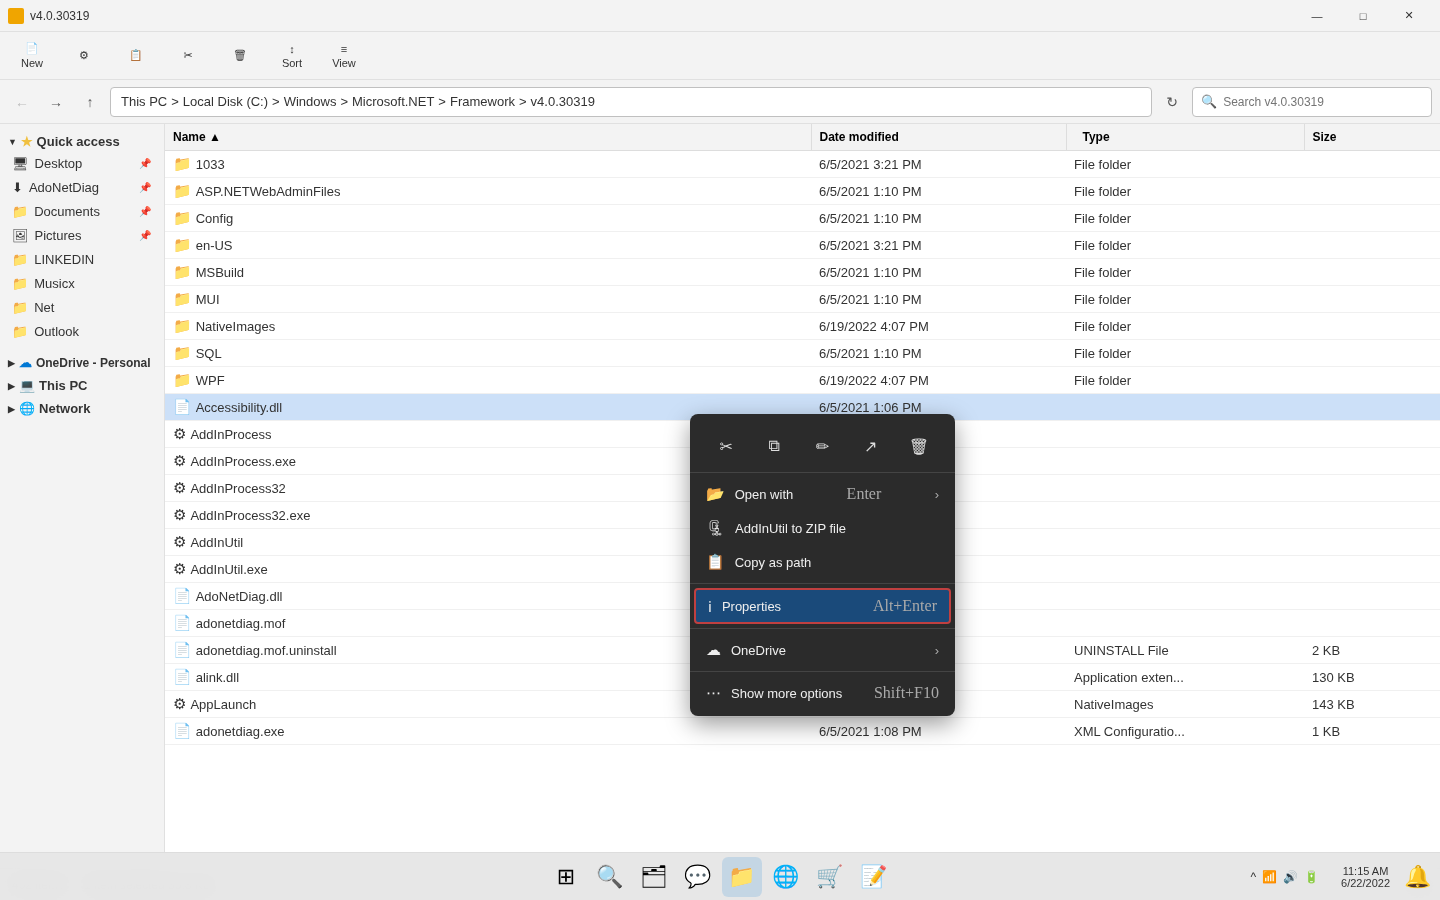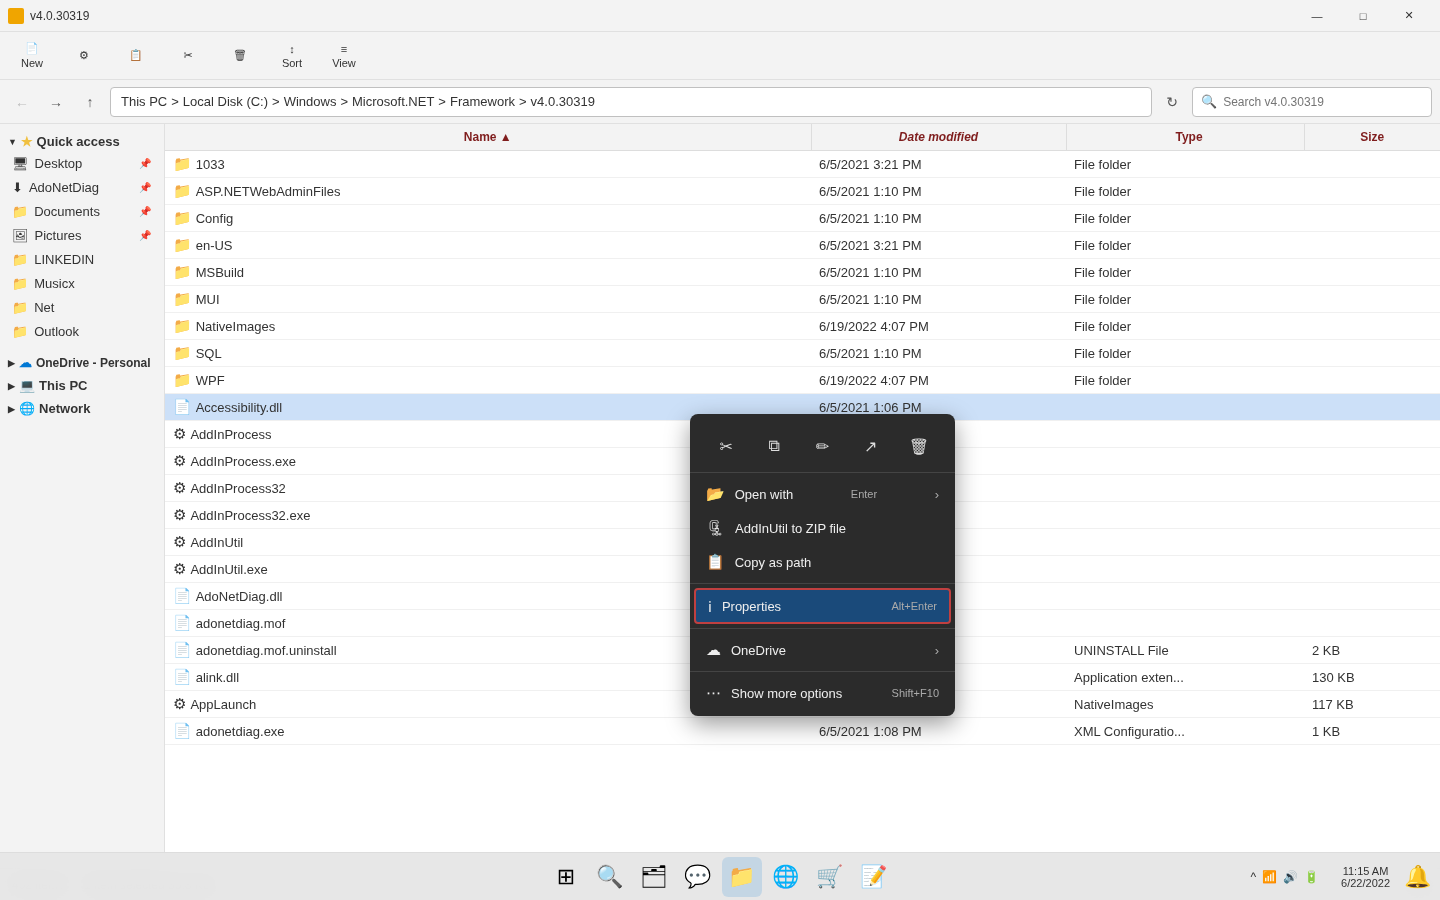--- a/index.html
+++ b/index.html
@@ -87,22 +87,22 @@
 
     
     .file-area {
       flex: 1;
       background: white;
       overflow-y: auto;
       position: relative;
     }
     .file-table { width: 100%; border-collapse: collapse; }
     .file-table th {
-      position: sticky; top: 0; background: #f3f3f3; text-align: center;
-      padding: 6px 8px; font-size: 12px; font-weight: 600; color: #7f1d1d;
+      position: sticky; top: 0; background: #f3f3f3; text-align: left;
+      padding: 6px 8px; font-size: 12px; font-weight: 600; color: #000000;
       border-bottom: 1px solid #ddd; border-right: 1px solid #ddd; cursor: pointer;
       user-select: none;
     }
     .file-table th:last-child { border-right: none; }
     .file-table td { padding: 4px 8px; font-size: 13px; color: #333; border-bottom: 1px solid #f0f0f0; white-space: nowrap; }
     .file-table tr.selected td { background: #cce0f8; }
     .file-icon { margin-right: 4px; font-size: 15px; }
     .folder-icon-color { color: #dcb84c; }
     .file-name-cell { display: flex; align-items: center; }
 
@@ -129,21 +129,21 @@
     }
     .ctx-icon-btn {
       width: 36px; height: 36px; display: flex; align-items: center; justify-content: center;
       border-radius: 4px; cursor: pointer; font-size: 16px; color: #ddd;
     }
     .context-menu-item {
       display: flex; align-items: center; gap: 10px; padding: 8px 16px; cursor: pointer;
       font-size: 13px; color: #eee;
     }
     .context-menu-item.highlighted { background: #1a4a7a; border: 2px solid #c04040; margin: 0 4px; border-radius: 4px; padding: 6px 12px; }
-    .context-menu-item .shortcut { margin-left: auto; color: #aaa; font-size: 11px; }
+    .context-menu-item .shortcut { margin-left: auto; color: #aaa; font-size: 16px; font-family: Liberation Serif, serif; }
     .context-menu-item .submenu-arrow { margin-left: auto; color: #aaa; }
     .ctx-item-icon { font-size: 15px; flex-shrink: 0; }
     .ctx-separator { height: 1px; background: #444; margin: 4px 0; }
 
     
     .status-bar {
       height: 32px;
       background: #f3f3f3;
       border-top: 1px solid #e0e0e0;
       display: flex;
@@ -301,21 +301,21 @@
     </div>
   </div>
 
   <div class="file-area" style="position:relative;">
     <table class="file-table">
       <thead>
         <tr>
           <th style="width:380px;">
             <span>Name</span> ▲
           </th>
-          <th style="width:150px;font-style:italic;">
+          <th style="width:150px;">
             <span>Date modified</span>
           </th>
           <th style="width:140px;padding-left:16px;">
             <span>Type</span>
           </th>
           <th style="width:80px;">
             <span>Size</span>
           </th>
         </tr>
       </thead>
@@ -542,21 +542,21 @@
   </tr>
           <tr>
     <td>
               <div class="file-name-cell">
                 <span class="file-icon">⚙</span>
                 <span>AppLaunch</span>
               </div>
             </td>
     <td>6/5/2021 1:07 PM</td>
     <td>NativeImages</td>
-    <td>117 KB</td>
+    <td>143 KB</td>
   </tr>
           <tr>
     <td>
               <div class="file-name-cell">
                 <span class="file-icon">📄</span>
                 <span>adonetdiag.exe</span>
               </div>
             </td>
     <td>6/5/2021 1:08 PM</td>
     <td>XML Configuratio...</td>

